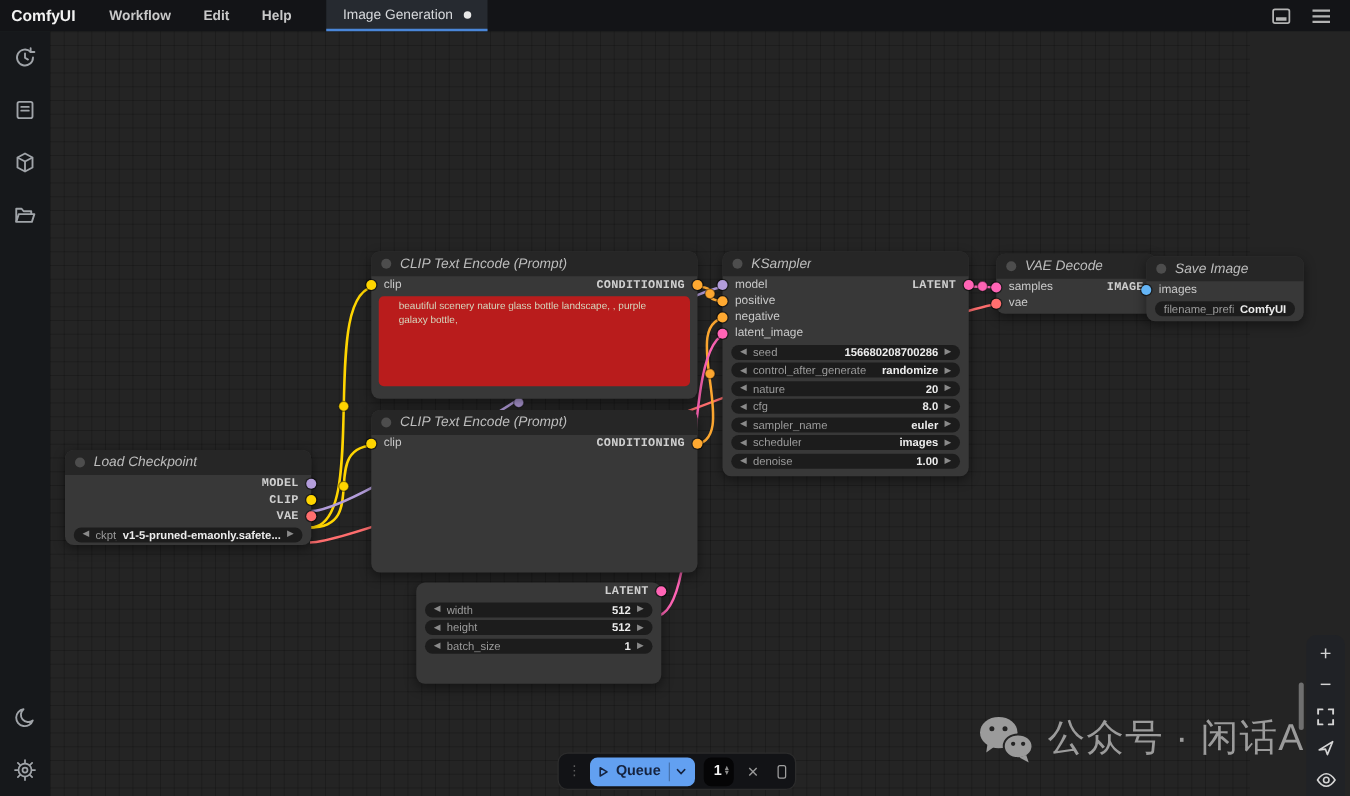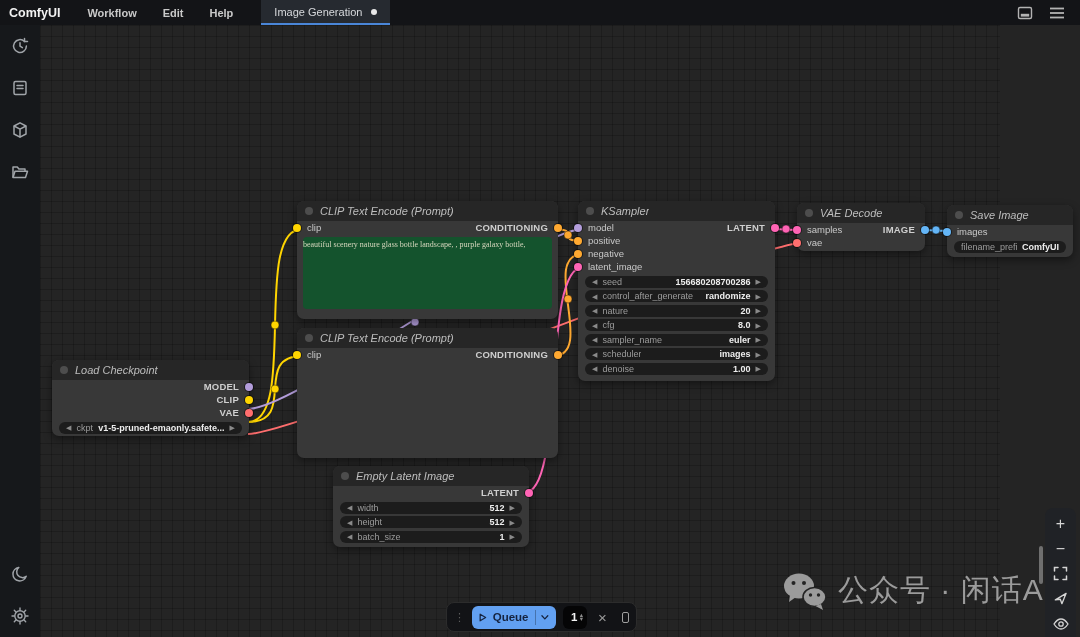--- a/index.html
+++ b/index.html
@@ -36,33 +36,33 @@
 
   
   .node { position:absolute; background:#383838; border-radius:7px; z-index:2;
     box-shadow:0 3px 9px rgba(0,0,0,.45); font-size:10px; color:#c6c6c6; }
   .nheader { height:20px; background:#262626; border-radius:7px 7px 0 0; display:flex;
     align-items:center; gap:7px; padding:0 8px; }
   .ndot { width:8px; height:8px; border-radius:50%; background:#4d4d4d; flex:0 0 auto; }
   .ntitle { font-size:11px; color:#bdbdbd; white-space:nowrap; overflow:hidden;font-style:italic; }
   .srow { position:relative; height:13px; display:flex; align-items:center; padding:0 10px; font-size:9.5px; }
   .in-label { color:#c9c9c9; }
-  .out-label { margin-left:auto; color:#cfcfcf; font-weight:700; letter-spacing:.2px; }
+  .out-label { margin-left:auto; color:#cfcfcf; font-weight:700; letter-spacing:.2px;font-family:Liberation Mono, monospace; }
   .port { position:absolute; width:8px; height:8px; border-radius:50%; top:50%;
     transform:translateY(-50%); box-shadow:0 0 0 1px rgba(0,0,0,.5); }
   .pin { left:-4px; } .pout { right:-4px; }
   .c-model{background:#b39ddb}.c-clip{background:#ffd500}.c-vae{background:#ff6e6e}
   .c-cond{background:#ffa931}.c-latent{background:#ff64b5}.c-image{background:#64b5f6}
   .widget { height:12px; margin:2.5px 7px 0; background:#1c1c1c; border-radius:7px; display:flex;
     align-items:center; padding:0 7px; font-size:9px; gap:5px; }
   .warr { color:#8a8a8a; font-size:7px; line-height:1; flex:0 0 auto; }
   .wname { color:#9c9c9c; white-space:nowrap; overflow:hidden; }
   .wval { margin-left:auto; color:#ededed; font-weight:700; white-space:nowrap; }
-  .ptext { margin:3px 6px; background:#14532d; border-radius:4px; padding:3px 0;
-    font-family:Liberation Serif, serif; font-size:8px; line-height:1.35;
+  .ptext { margin:3px 6px; background:#b91c1c; border-radius:4px; padding:3px 16px;
+    font-family:Liberation Sans, sans-serif; font-size:8px; line-height:1.35;
     color:#d6d6bd; overflow:hidden; }
 
   
   #queuebar { position:absolute; left:446px; top:602px; width:191px; height:30px; background:#121316;
     border:1px solid #2c2c2c; border-radius:8px; z-index:5; display:flex; align-items:center; padding:0 7px; gap:7px; }
   .qhandle { color:#5c5c5c; font-size:11px; line-height:1; }
   #queue-btn { height:23px; width:84px; background:#62a0f1; border-radius:6px; display:flex;
     align-items:center; padding:0 7px; gap:6px; color:#15233f; font-size:11.5px; font-weight:600; }
   .q-divider { width:1px; height:15px; background:rgba(0,0,0,.28); margin-left:auto; }
   #batch-count { height:23px; width:33px; background:#050506; border-radius:6px; display:flex;
@@ -307,24 +307,20 @@
     </div>
     <div class="widget">
       <span class="warr">◀</span>
       <span class="wname">denoise</span>
       <span class="wval">1.00</span>
       <span class="warr">▶</span>
     </div>
   </div>
 
   <div class="node" style="left:333px;top:466px;width:196px;height:81px">
-    <div class="nheader">
-      <span class="ndot"></span>
-      <span class="ntitle">Empty Latent Image</span>
-    </div>
     <div class="srow">
         <span class="out-label">LATENT</span>
         <span class="port pout c-latent"></span>
       </div>
     <div class="widget">
       <span class="warr">◀</span>
       <span class="wname">width</span>
       <span class="wval">512</span>
       <span class="warr">▶</span>
     </div>
@@ -352,21 +348,21 @@
       <span class="out-label">IMAGE</span>
       <span class="port pin c-latent"></span>
       <span class="port pout c-image"></span>
     </div>
     <div class="srow">
         <span class="in-label">vae</span>
         <span class="port pin c-vae"></span>
       </div>
   </div>
 
-  <div class="node" style="left:947px;top:205px;width:126px;height:52px">
+  <div class="node" style="left:917px;top:205px;width:126px;height:52px">
     <div class="nheader">
       <span class="ndot"></span>
       <span class="ntitle">Save Image</span>
     </div>
     <div class="srow">
         <span class="in-label">images</span>
         <span class="port pin c-image"></span>
       </div>
     <div class="widget">
       <span class="wname">filename_prefix</span>

